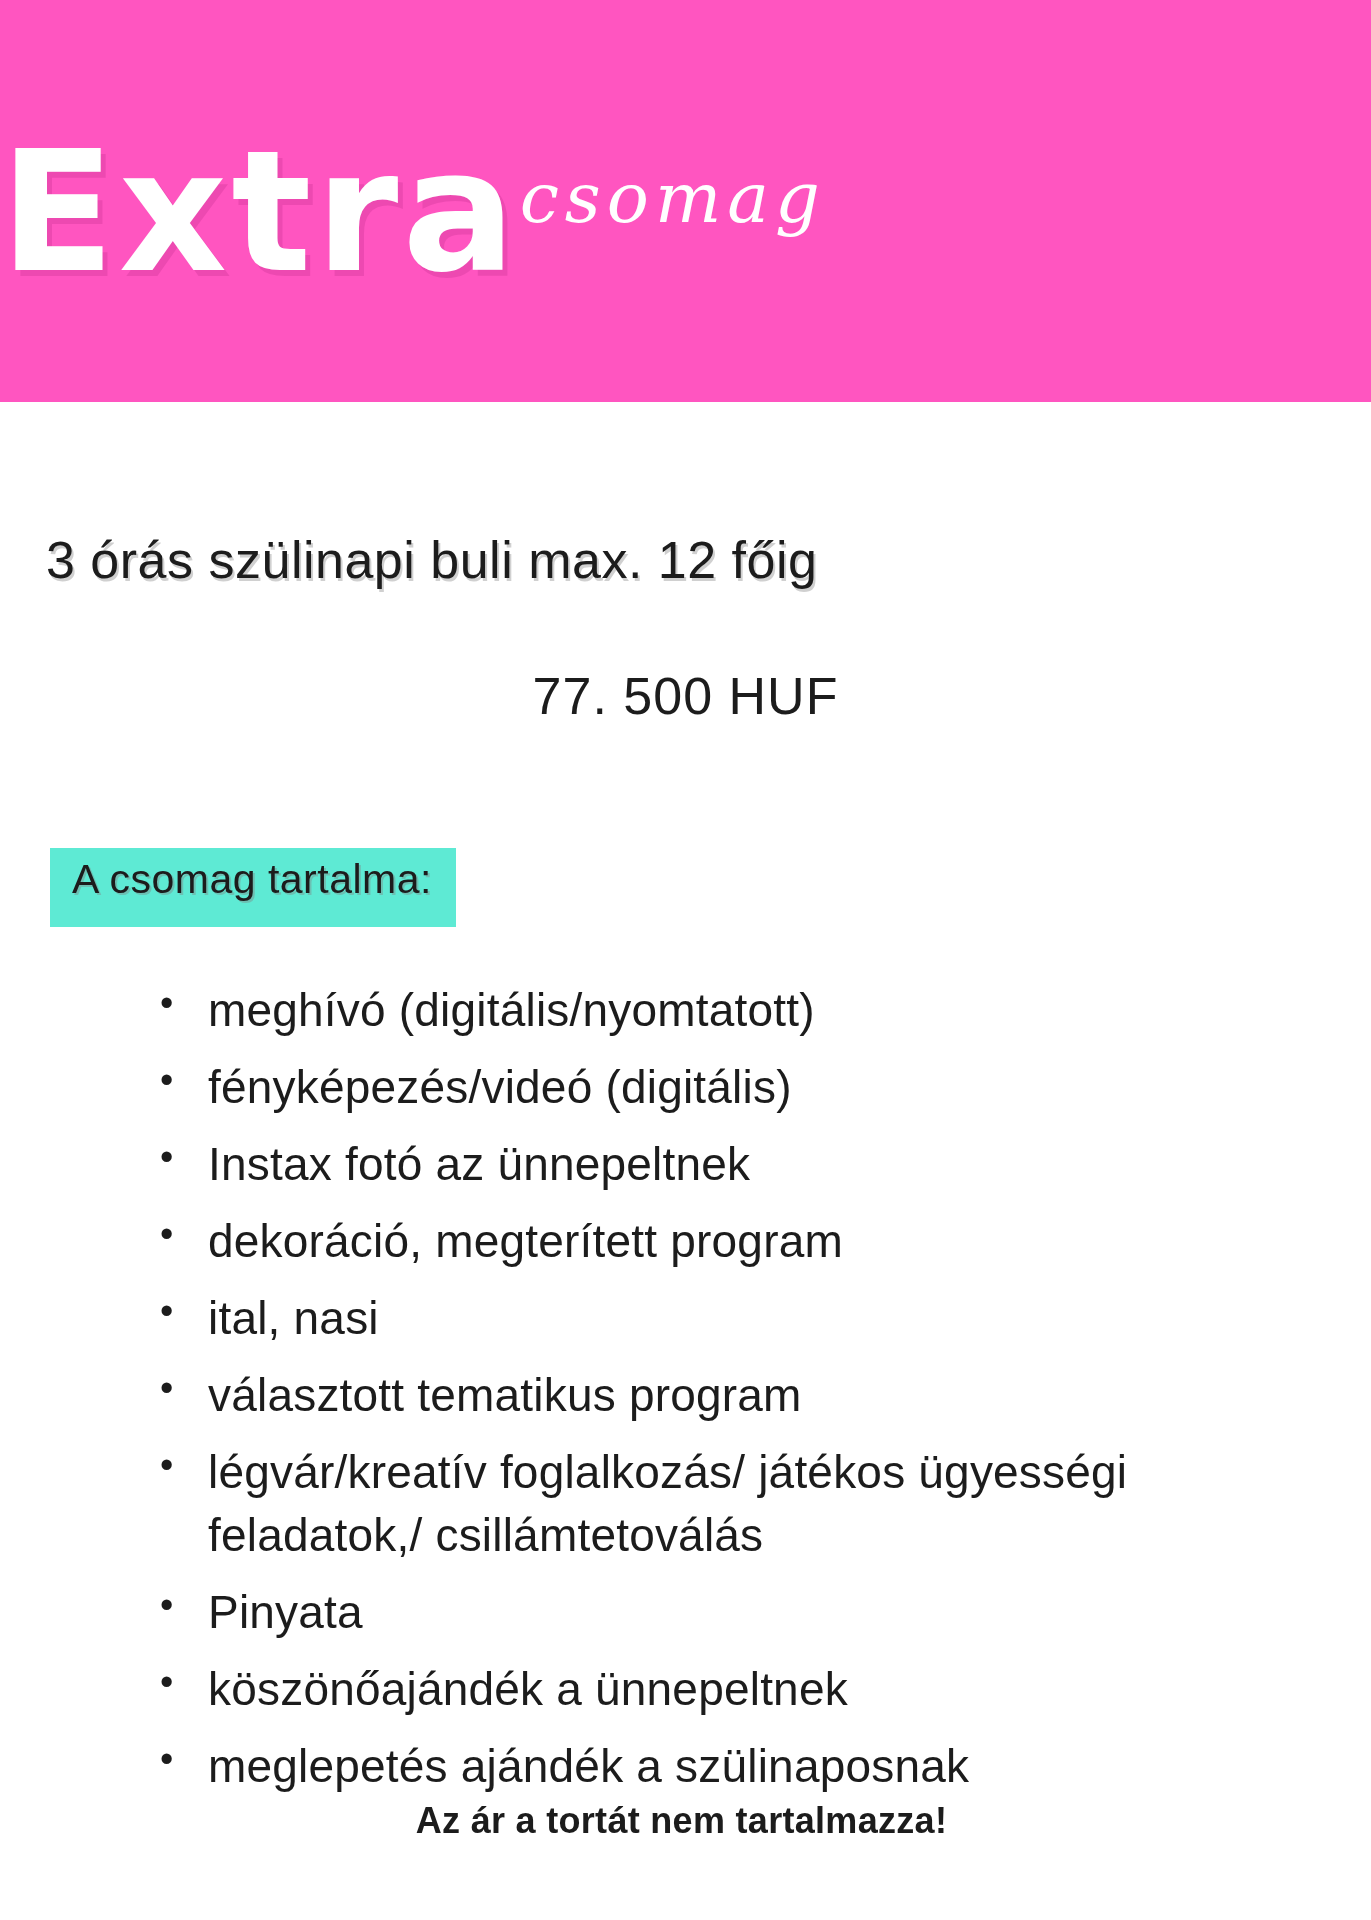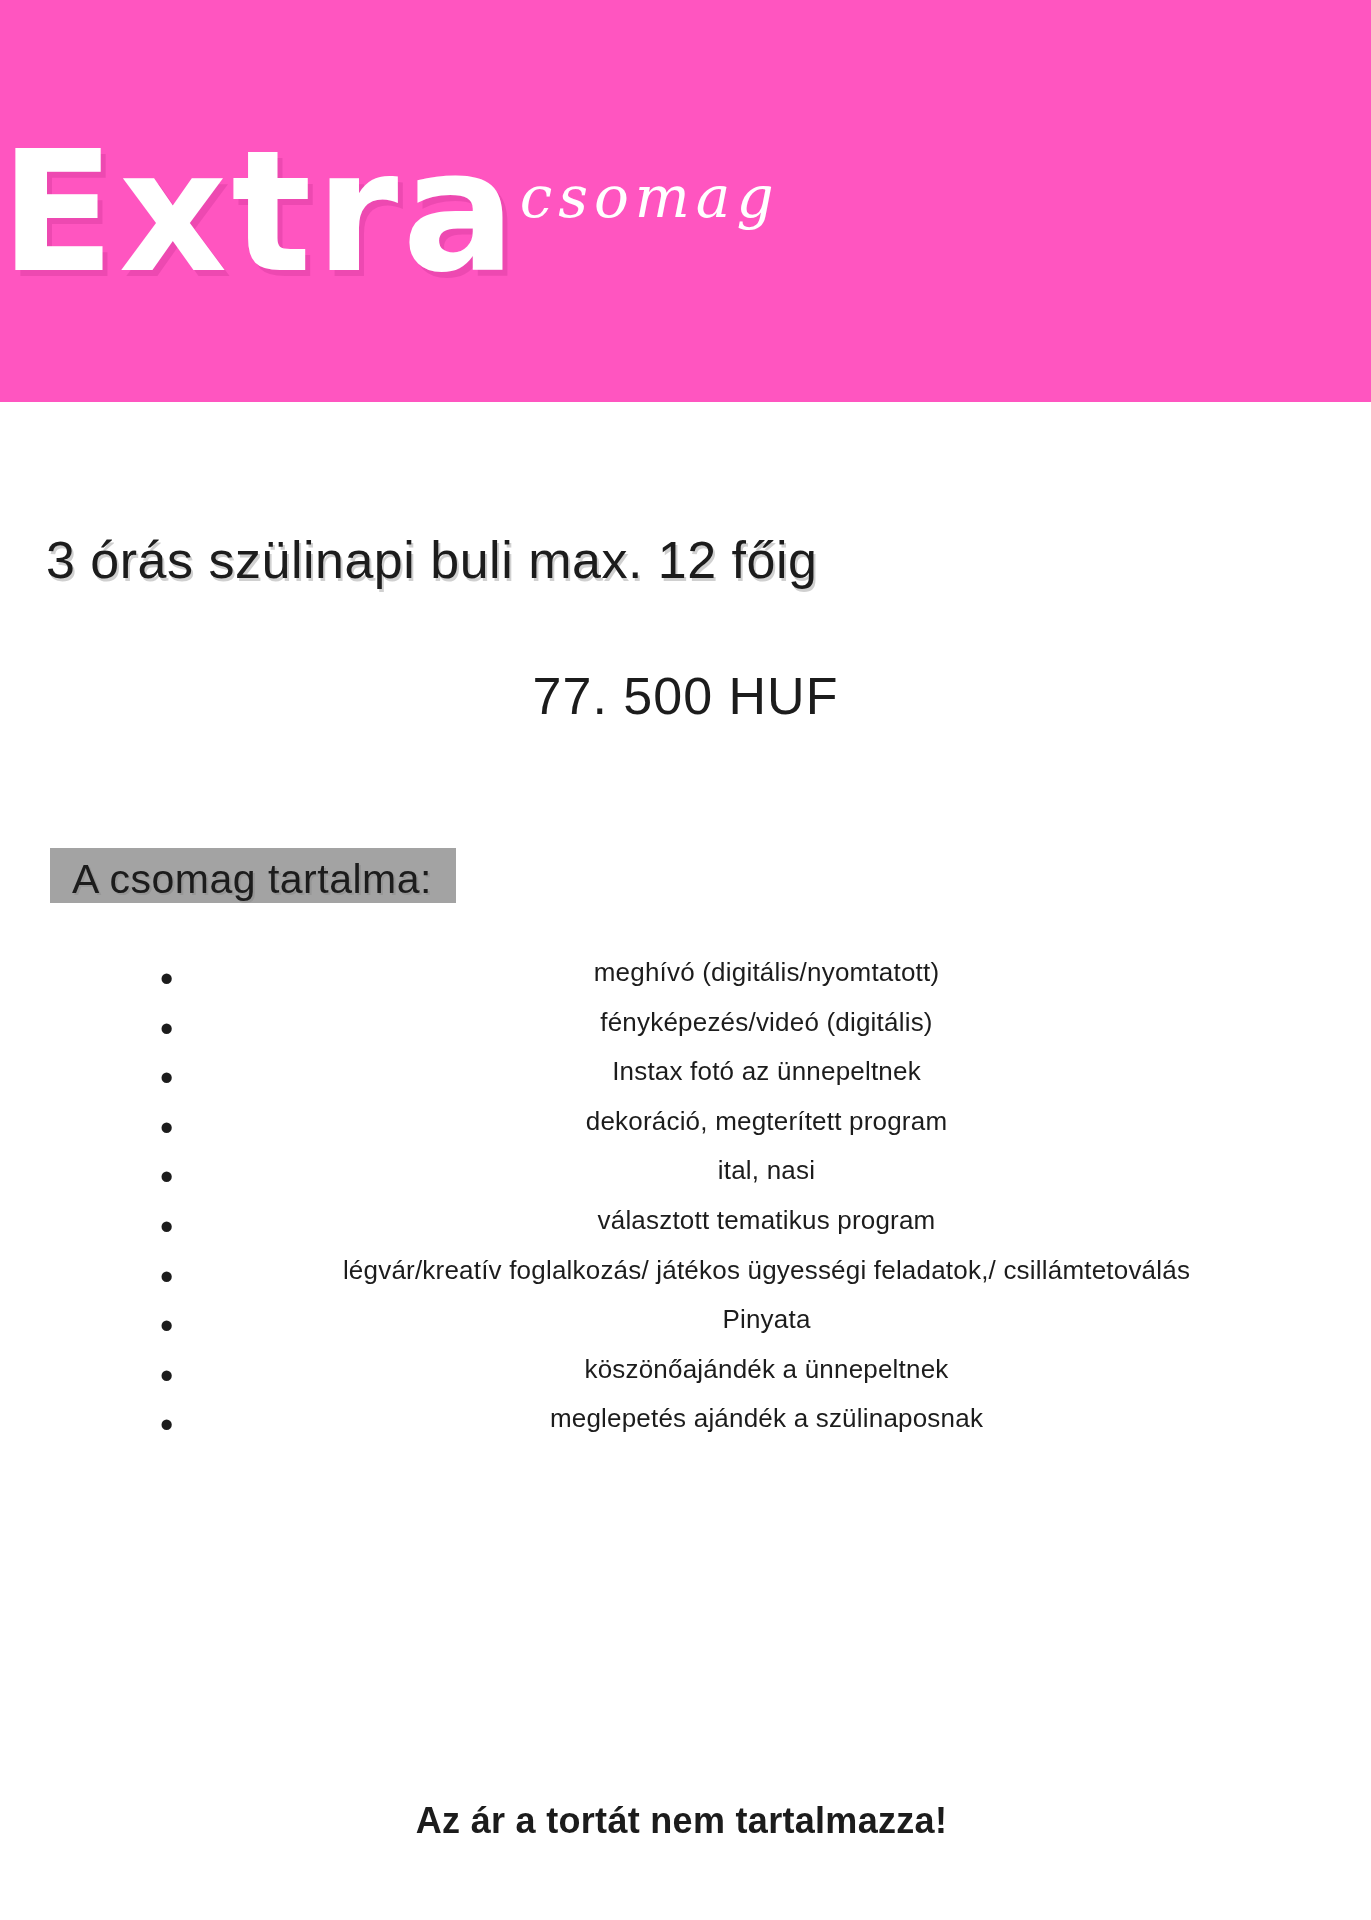--- a/index.html
+++ b/index.html
@@ -40,21 +40,21 @@
     color: #ffffff;
     letter-spacing: 4px;
     text-shadow: 5px 6px 0 rgba(214, 60, 160, 0.45);
   }
 
   .header-subtitle {
     margin-top: -6px;
     font-family: "DejaVu Serif", serif;
     font-style: italic;
     font-weight: 400;
-    font-size: 58px;
+    font-size: 70px;
     line-height: 1.1;
     color: #ffffff;
     letter-spacing: 6px;
   }
 
   
   .body {
     position: relative;
     padding: 0 46px;
   }
@@ -78,43 +78,42 @@
     letter-spacing: 1px;
   }
 
   .contents-label-wrap {
     margin-top: 122px;
     padding-left: 4px;
   }
 
   .contents-label {
     display: inline-block;
-    background: #a3a3a3;
-    padding: 8px 24px 0 22px;
+    background: #5eead4;
+    padding: 8px 24px 24px 22px;
     font-size: 41px;
     color: #1c1c1c;
     letter-spacing: 0.5px;
     text-shadow: 2px 2px 0 rgba(130, 130, 130, 0.4);
   }
 
   .list {
     margin-top: 52px;
     padding-left: 110px;
     list-style: none;
   }
 
   .list li {
     position: relative;
-    font-size: 26px;
+    font-size: 46px;
     line-height: 1.37;
     color: #1c1c1c;
     margin-bottom: 14px;
     padding-left: 52px;
     letter-spacing: 0.2px;
-    text-align: center;
   }
 
   .list li::before {
     content: "•";
     position: absolute;
     left: 4px;
     top: -2px;
     font-size: 38px;
     color: #1c1c1c;
   }

